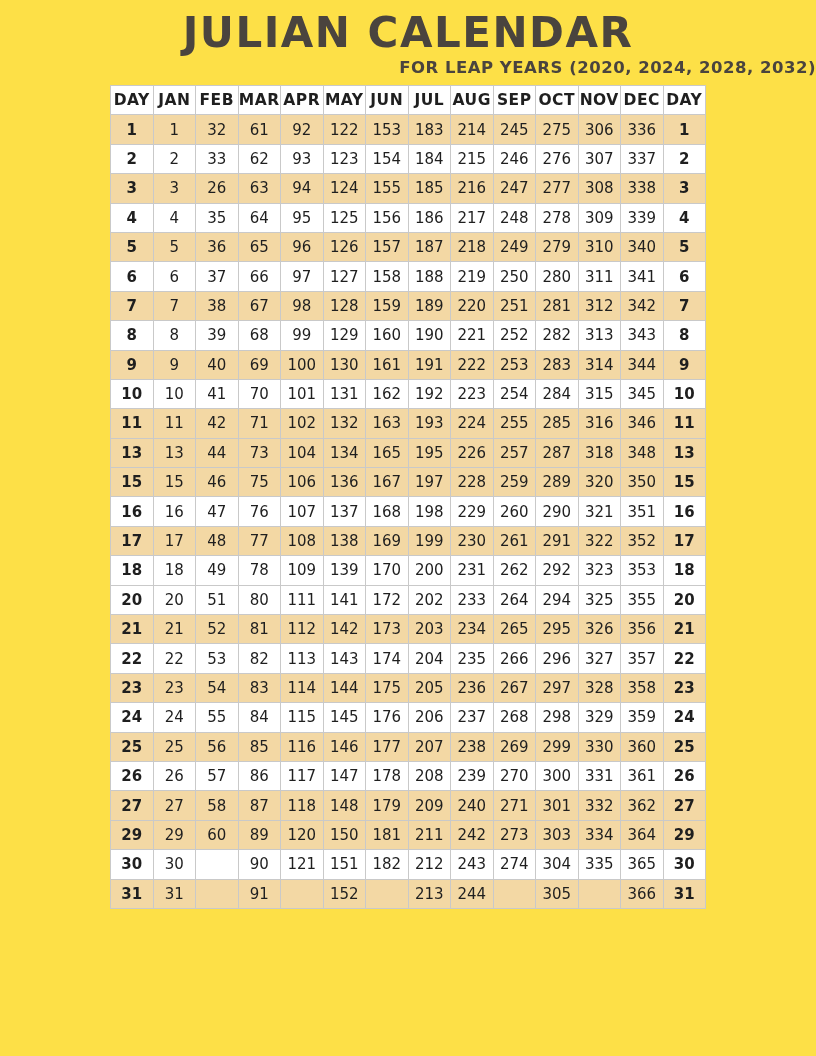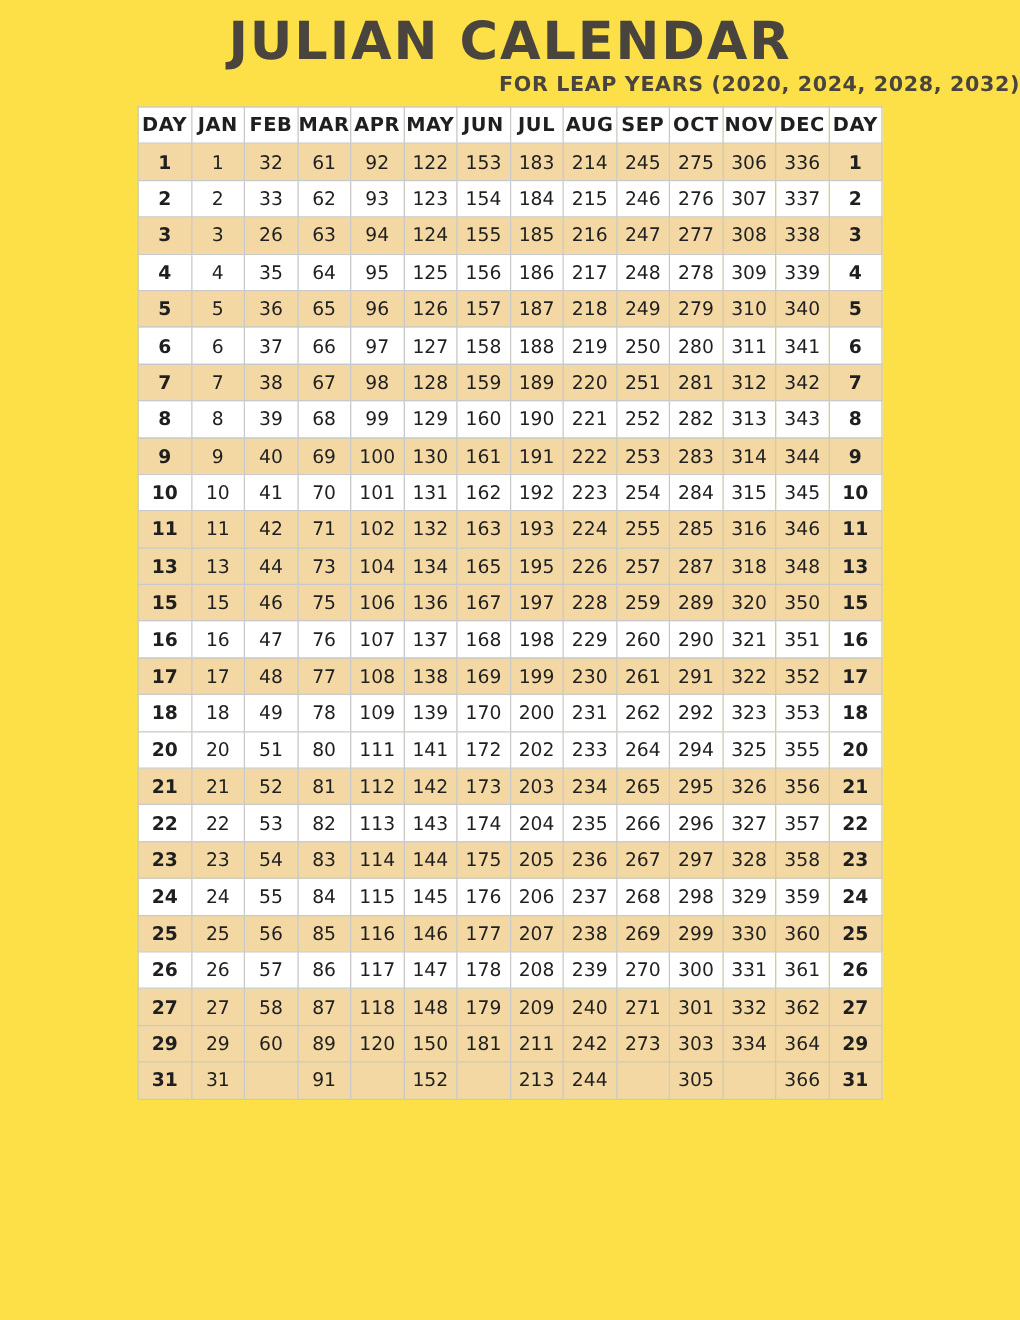--- a/index.html
+++ b/index.html
@@ -481,20 +481,36 @@
           <td>150</td>
           <td>181</td>
           <td>211</td>
           <td>242</td>
           <td>273</td>
           <td>303</td>
           <td>334</td>
           <td>364</td>
           <td class="day-col">29</td>
         </tr>
+        <tr>
+          <td class="day-col">30</td>
+          <td>30</td>
+          <td></td>
+          <td>90</td>
+          <td>121</td>
+          <td>151</td>
+          <td>182</td>
+          <td>212</td>
+          <td>243</td>
+          <td>274</td>
+          <td>304</td>
+          <td>335</td>
+          <td>365</td>
+          <td class="day-col">30</td>
+        </tr>
         <tr class="alt">
           <td class="day-col">31</td>
           <td>31</td>
           <td></td>
           <td>91</td>
           <td></td>
           <td>152</td>
           <td></td>
           <td>213</td>
           <td>244</td>

